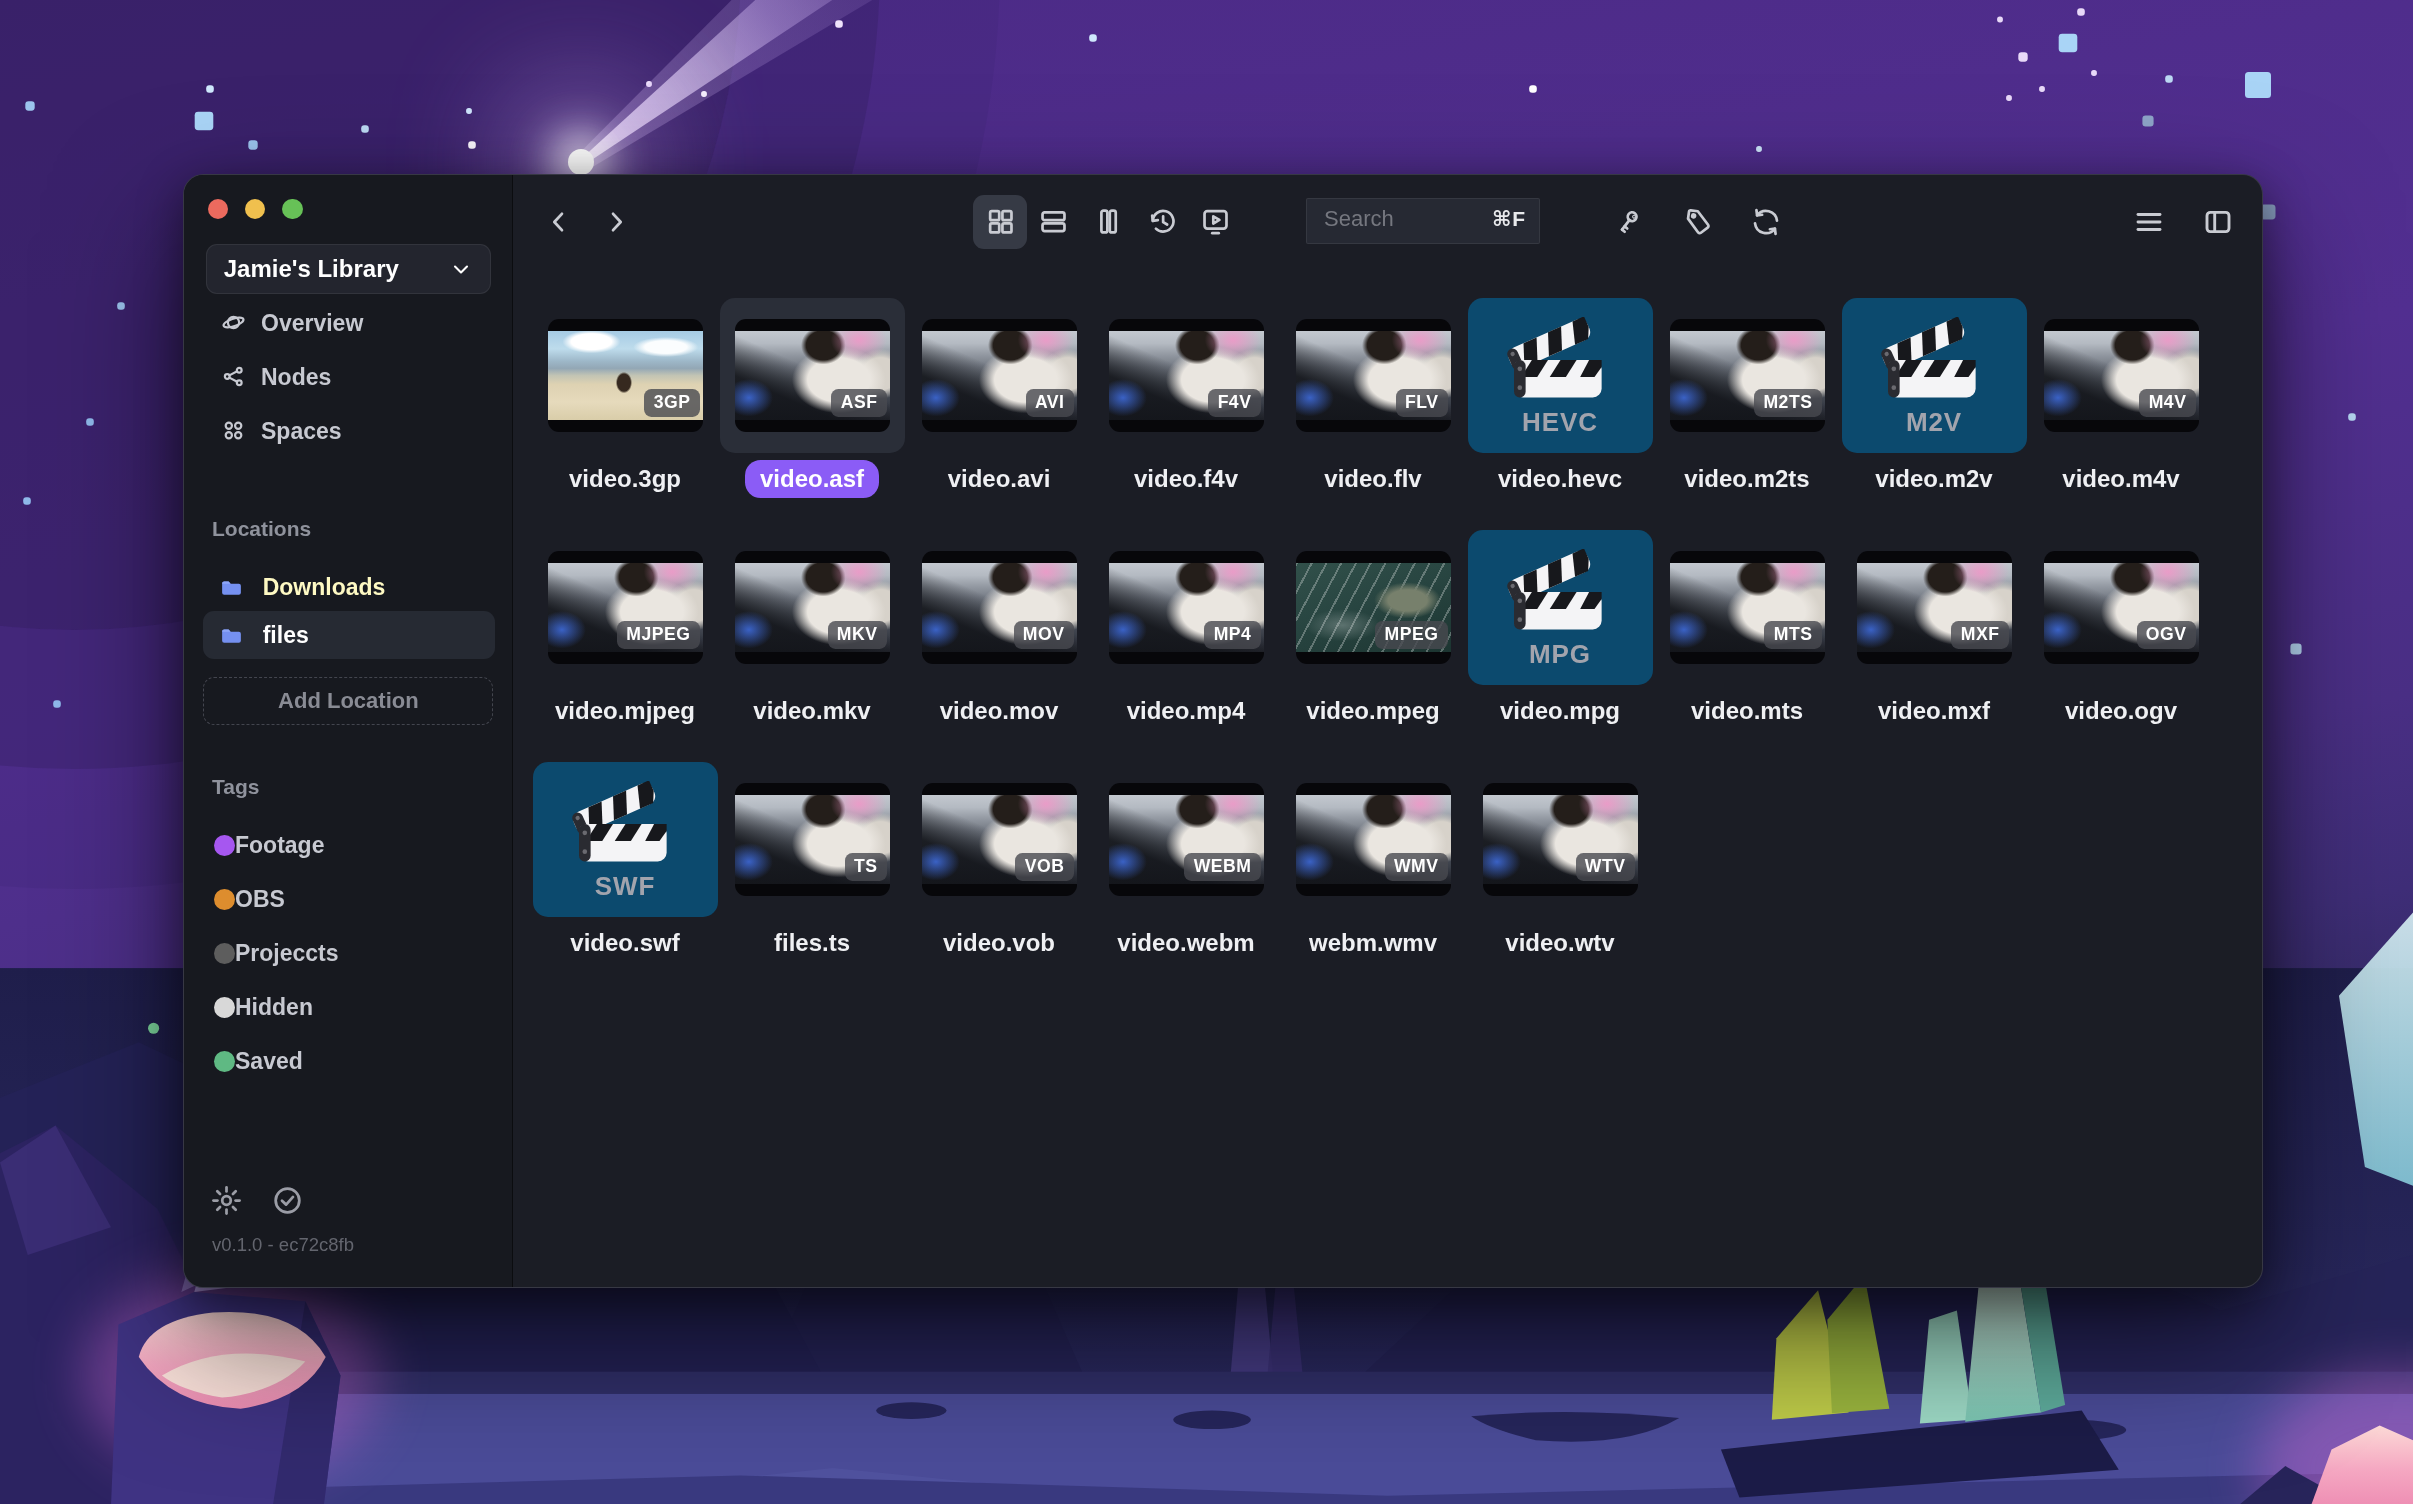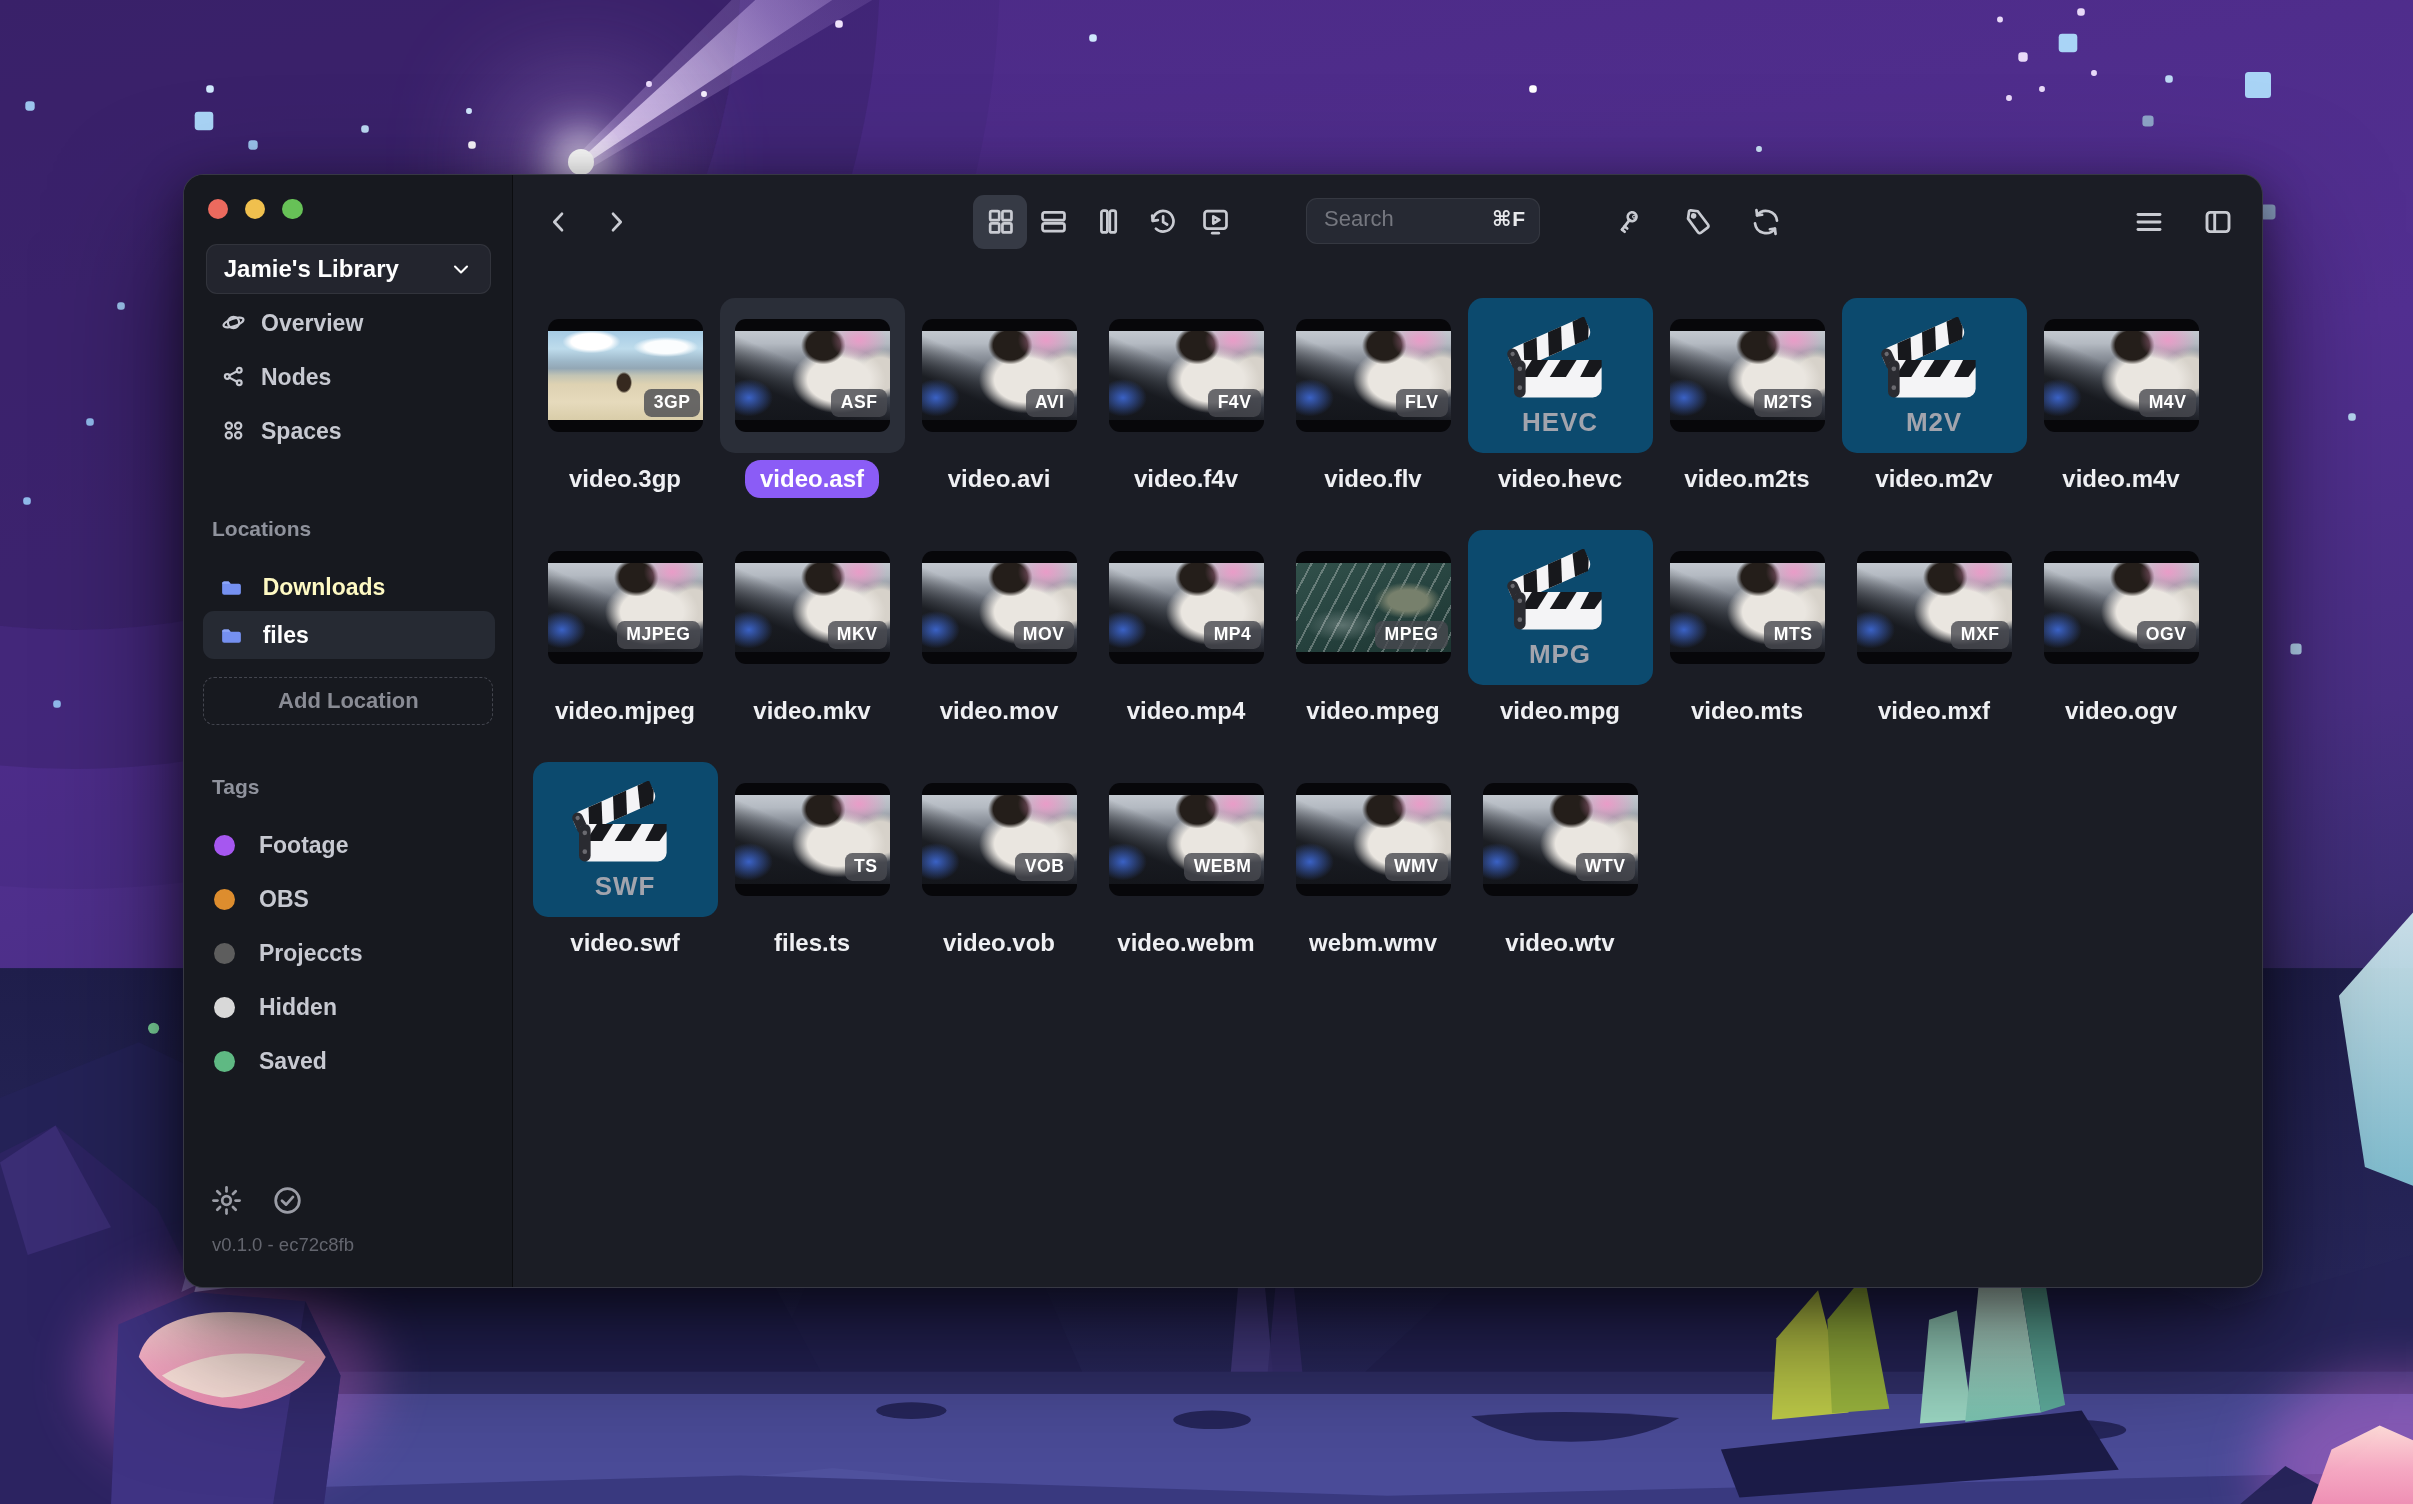--- a/index.html
+++ b/index.html
@@ -51,35 +51,35 @@
   .sec-head{position:absolute;left:28px;color:#8f929c;font-size:21px;font-weight:700;}
   .loc-list{position:absolute;left:18.5px;top:388px;width:292px;}
   .loc-item{height:48px;border-radius:11px;display:flex;align-items:center;gap:18.5px;padding-left:16.7px;
     color:#fef9c3;font-size:23px;font-weight:600;}
   .loc-item.selected{background:#262a33;color:#ffffff;font-weight:700;}
   .loc-item svg{width:25px;height:25px;}
   .add-loc{position:absolute;left:19.4px;top:502px;width:290px;height:48px;border:1.9px dashed #43454e;
     border-radius:11px;display:flex;align-items:center;justify-content:center;color:#898b94;
     font-size:22px;font-weight:600;}
   .tag-list{position:absolute;left:0;top:643px;width:100%;}
-  .tag-item{height:54px;display:flex;align-items:center;gap:24px;padding-left:30px;
+  .tag-item{height:54px;display:flex;align-items:center;padding-left:30px;
     color:#c7c9d1;font-size:23px;font-weight:600;}
   .tag-dot{width:21px;height:21px;border-radius:50%;flex:0 0 auto;}
   .side-foot{position:absolute;left:26px;bottom:70px;display:flex;gap:28px;color:#9b9da6;}
   .side-foot svg{width:33px;height:33px;}
   .version{position:absolute;left:28px;bottom:31px;color:#63656e;font-size:18.5px;}
 
   
   .main{position:absolute;left:329px;top:0;right:0;bottom:0;}
   .toolbar{position:absolute;left:0;top:0;right:0;height:93px;color:#c9cbd2;}
   .tb{position:absolute;top:50%;transform:translate(-50%,-50%);display:flex;align-items:center;justify-content:center;}
   .tb svg{display:block;}
   .vbtn{width:54px;height:54px;border-radius:11px;display:flex;align-items:center;justify-content:center;}
   .vbtn.active{background:#363a45;}
-  .search{position:absolute;left:793px;top:23px;width:234px;height:46px;border-radius:11px;background:#262933;
+  .search{position:absolute;left:793px;top:23px;width:234px;height:46px;border-radius:2px;background:#262933;
     border:0.9px solid rgba(255,255,255,.07);display:flex;align-items:center;padding:0 13px 4px 15px;}
   .search input{flex:1;min-width:0;background:transparent;border:none;outline:none;color:#d6d7db;
     font-size:22px;font-family:inherit;}
   .search input::placeholder{color:#75777f;}
   .search .kbd{color:#e8e9ec;font-size:21px;font-weight:700;letter-spacing:0.9px;}
 
   
   .grid{position:absolute;left:0;top:93px;right:0;bottom:0;padding:30px 0 0 18.5px;display:grid;
     grid-template-columns:repeat(9,187px);grid-auto-rows:232px;}
   .cell{display:flex;flex-direction:column;align-items:center;}

